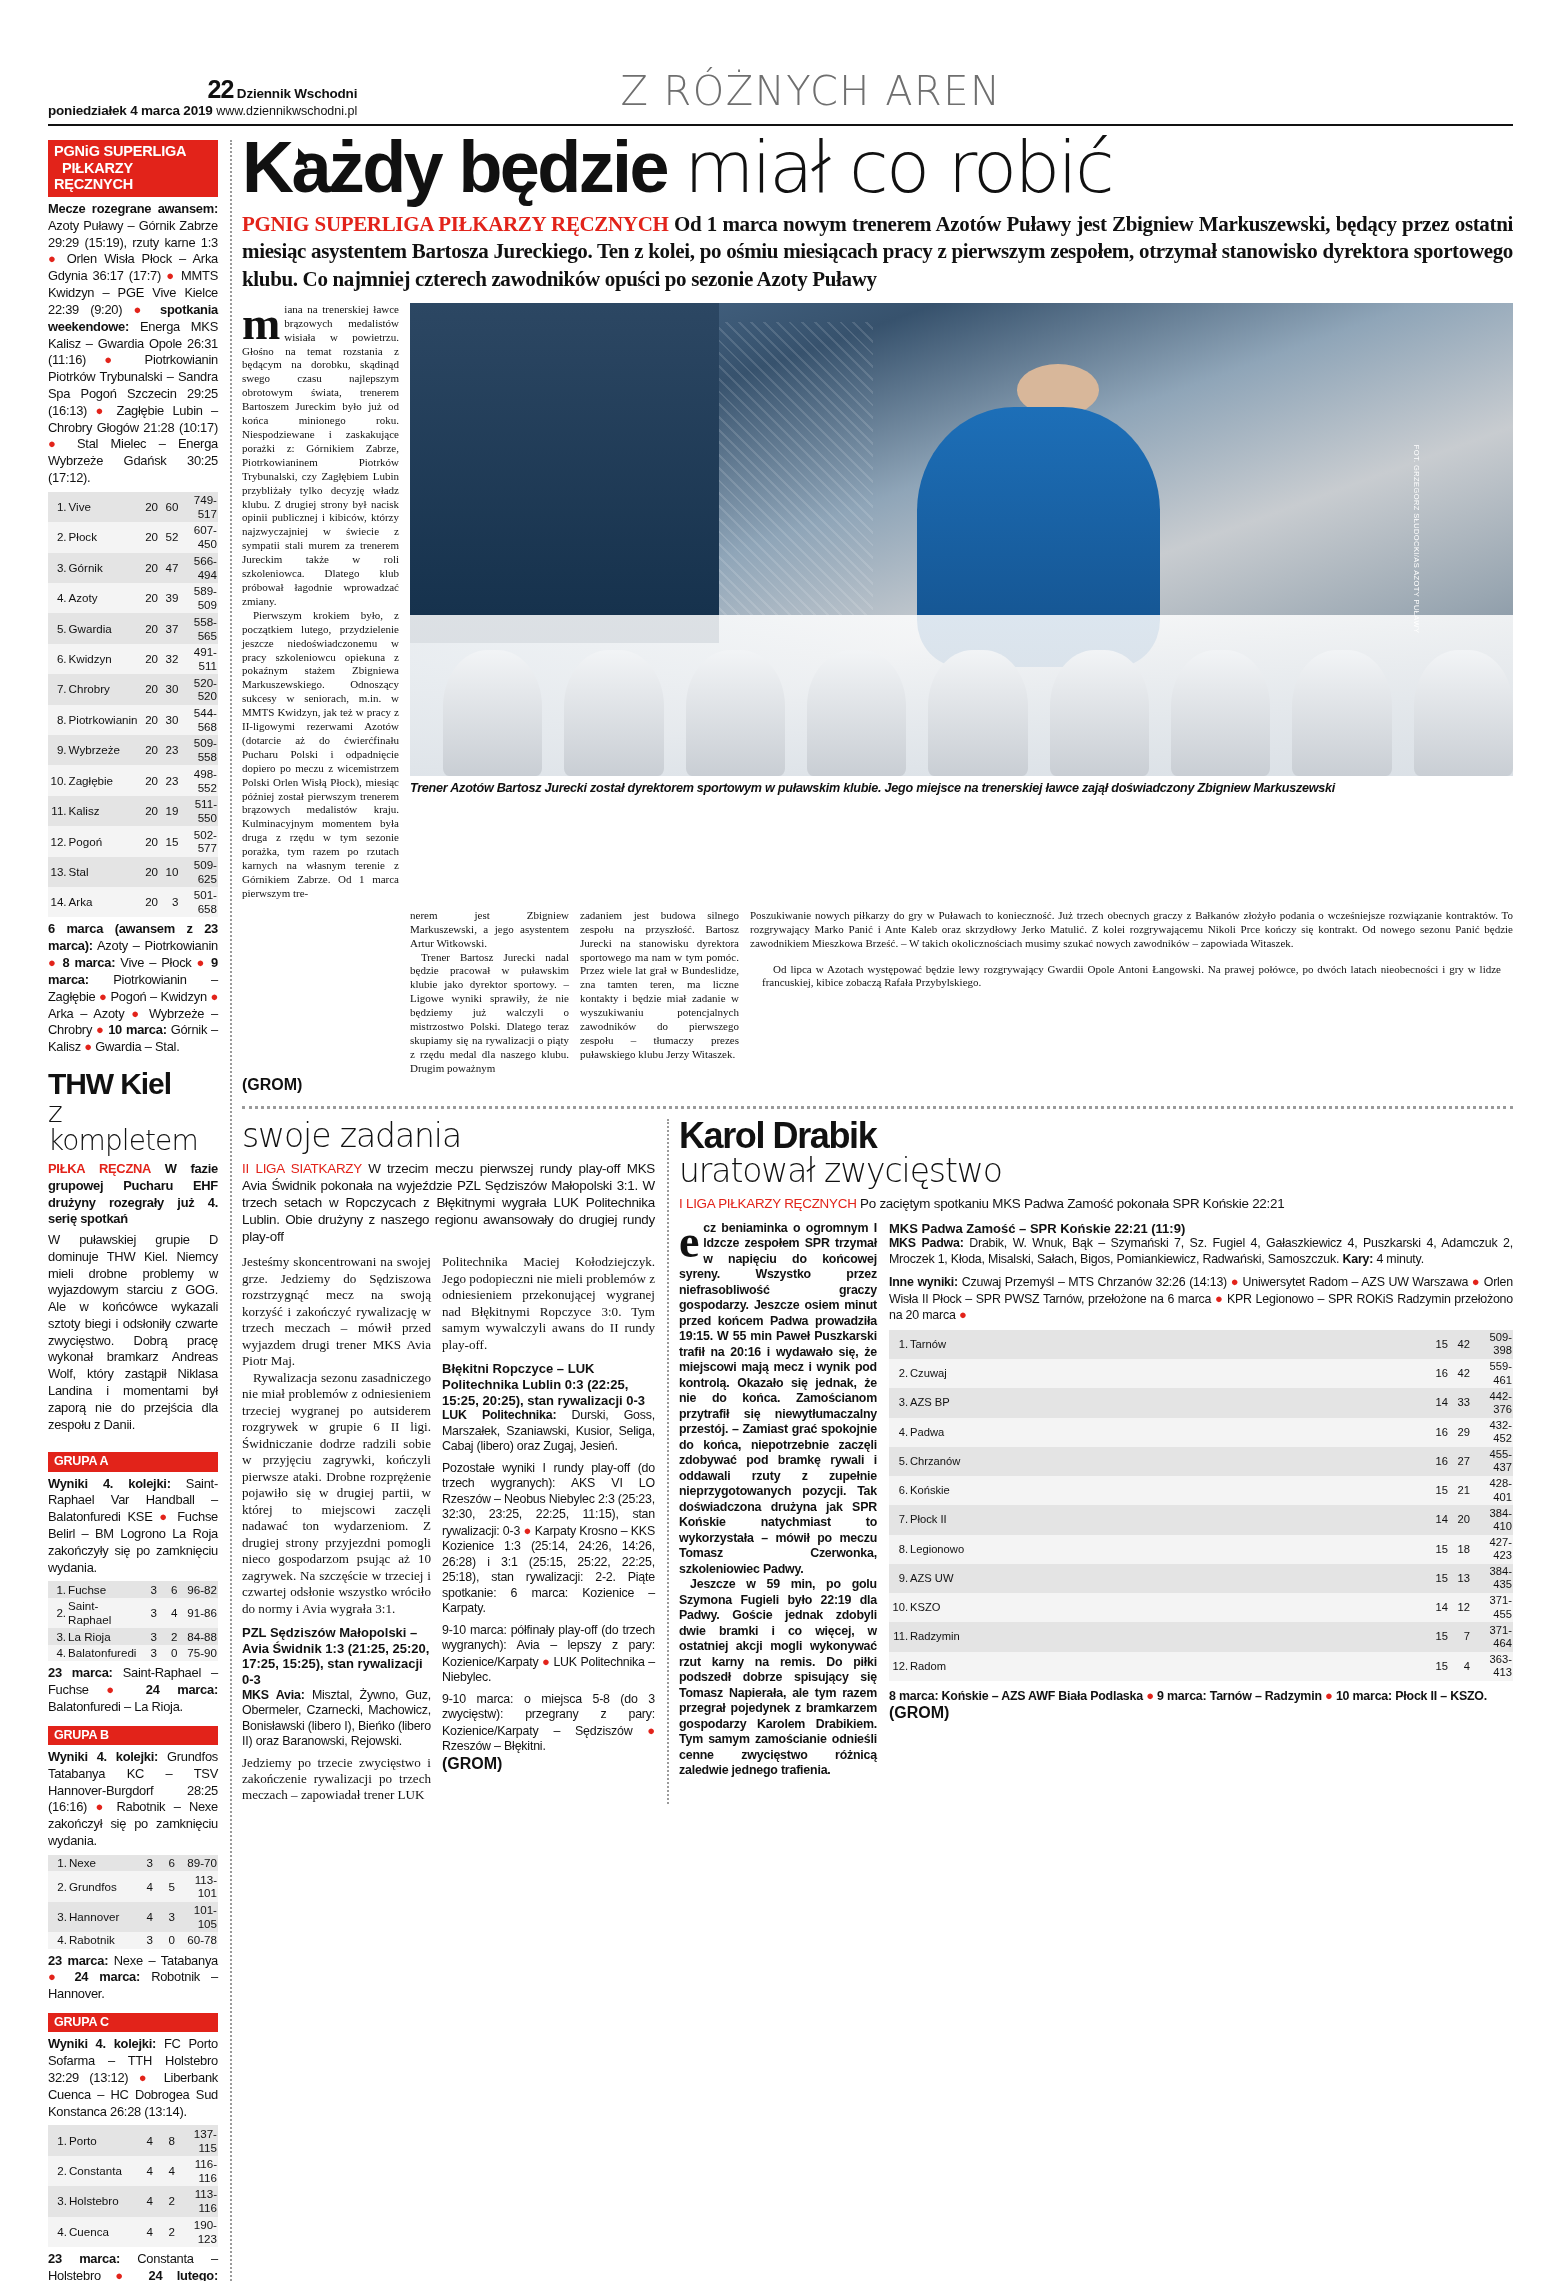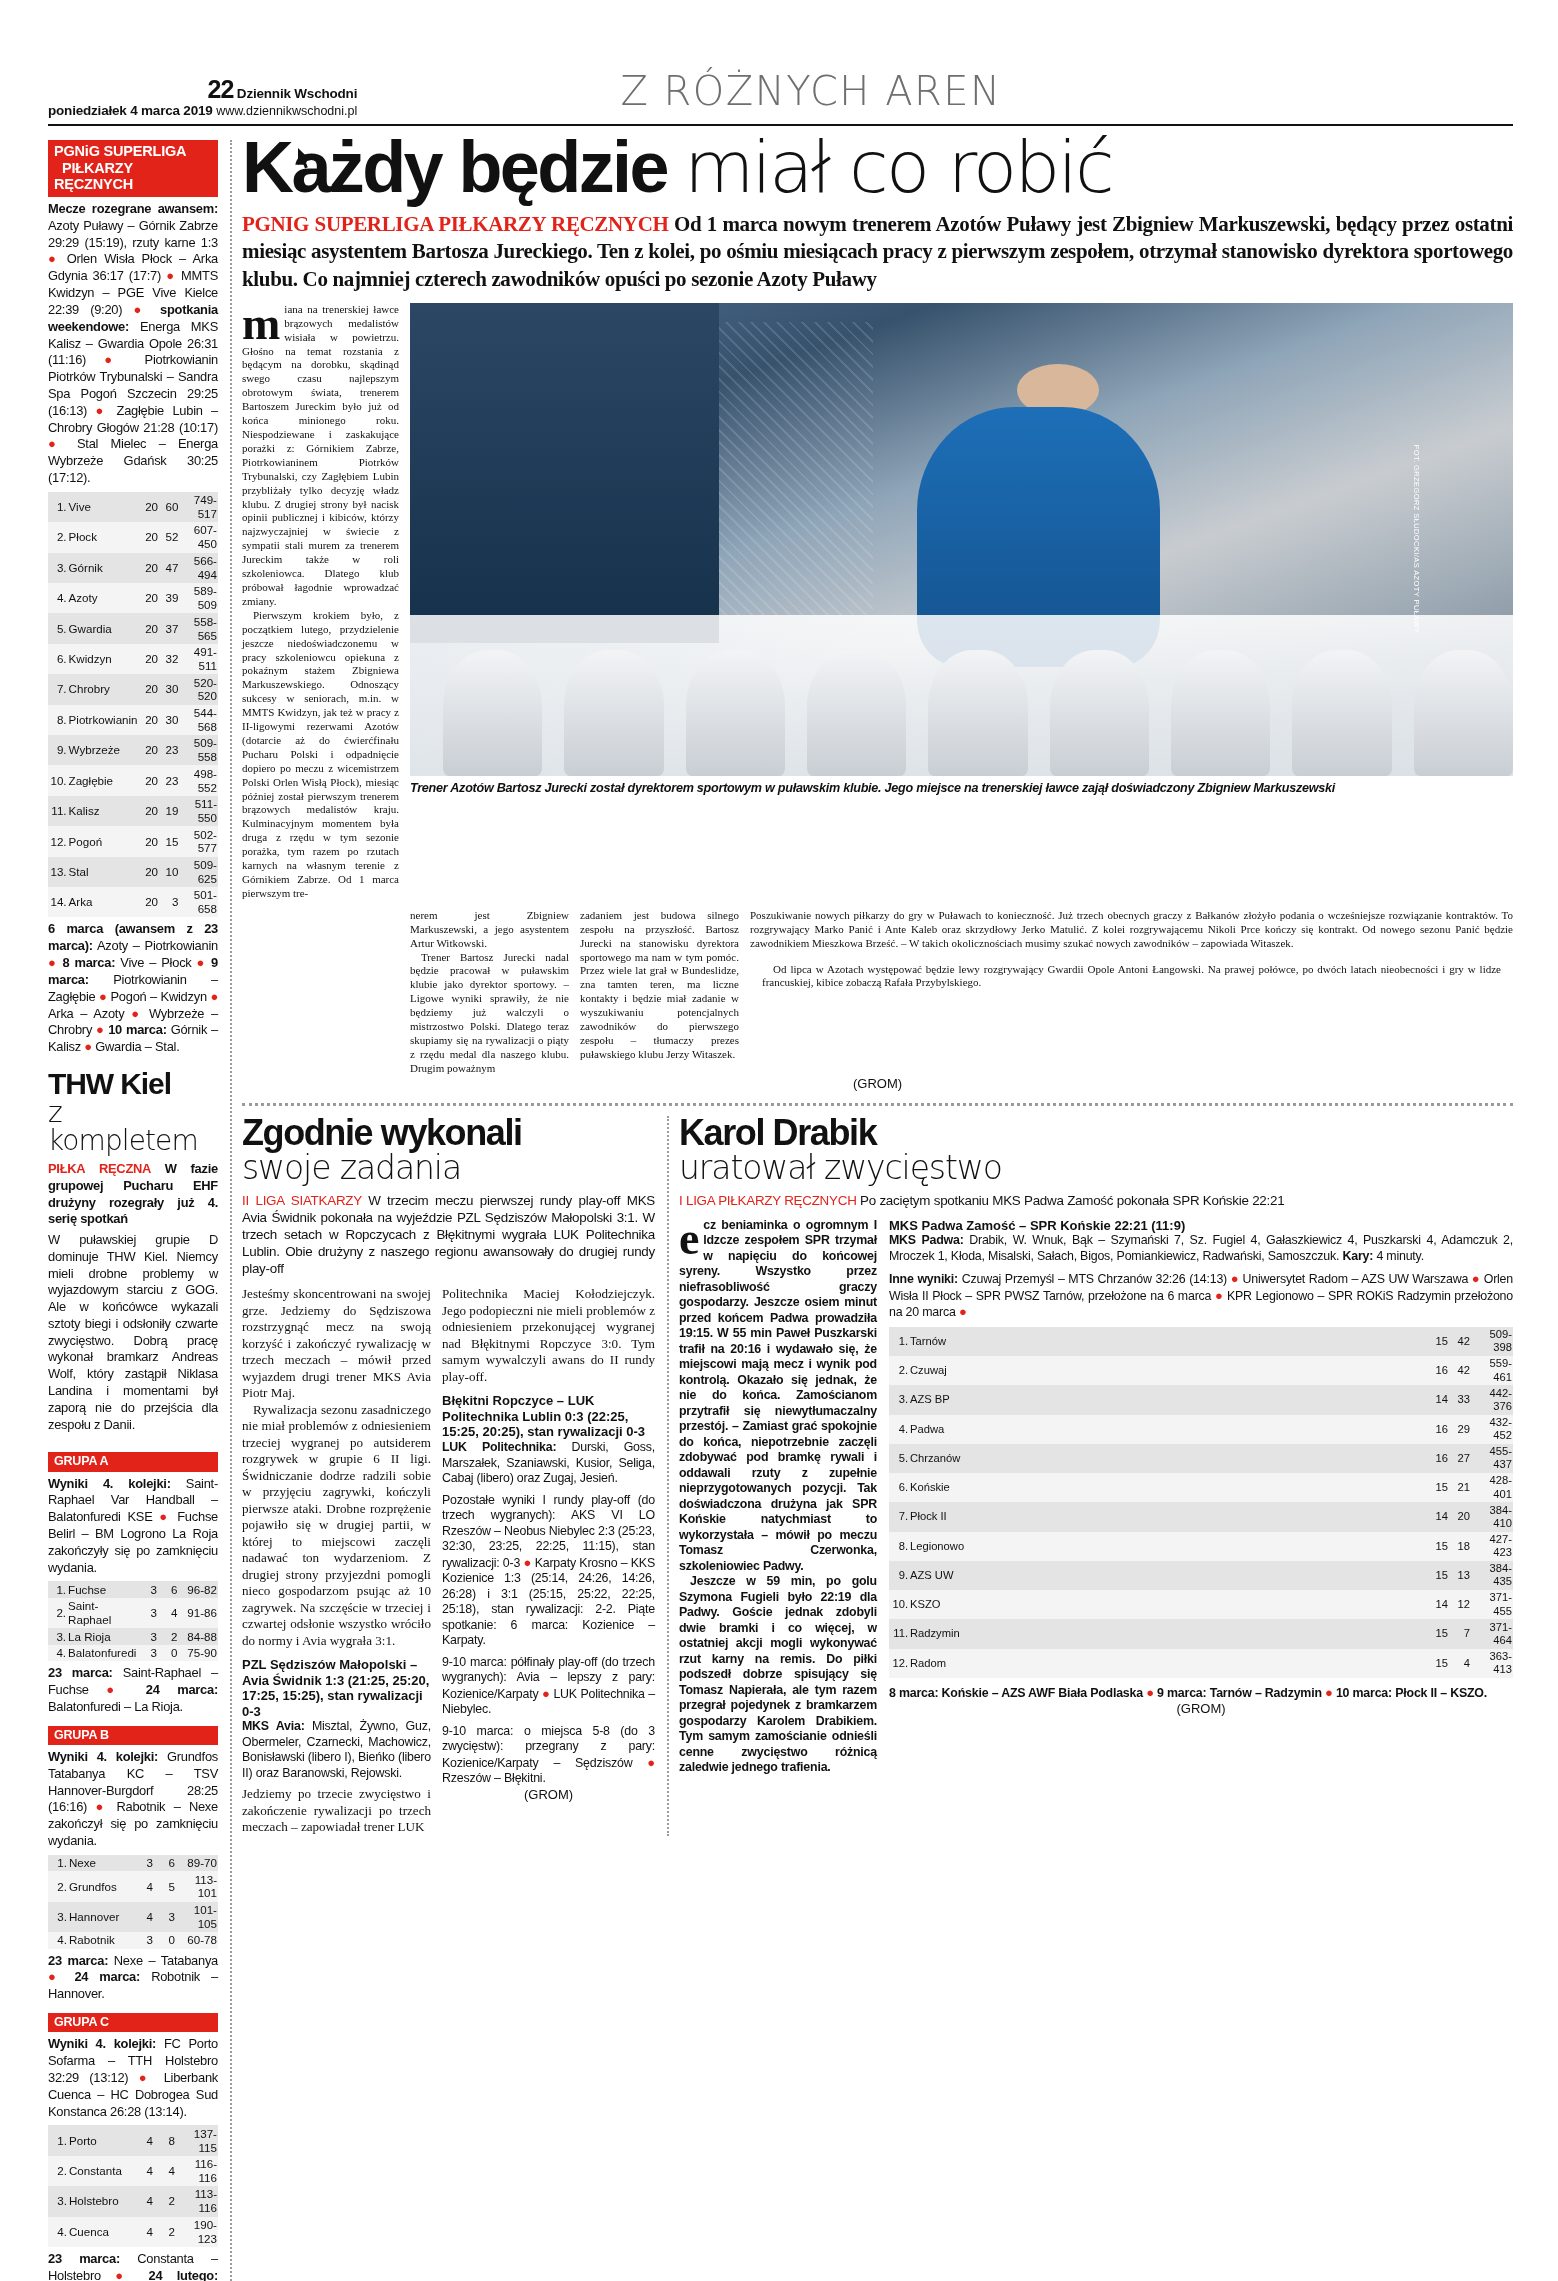--- a/index.html
+++ b/index.html
@@ -139,21 +139,21 @@
 
   .sub-lead { font-size: 13.4px; line-height: 1.28; font-weight: normal; text-align: justify;
       letter-spacing: -.25px; }
   .sub-lead .kicker { color: #e2231a; }
 
   .boxhead { font-size: 13px; font-weight: bold; line-height: 1.2; margin-top: 8px; }
   .smalltxt { font-size: 12.4px; line-height: 1.25; text-align: justify; letter-spacing: -.2px; }
   .smalltxt b { font-weight: bold; }
   .serif { font-family: "Liberation Serif", serif; font-size: 13.1px; line-height: 1.26;
       text-align: justify; }
-  .grom { font-weight: normal; font-size: 13px; text-align: center; }
+  .grom { font-weight: bold; font-size: 16px; text-align: left; }
 
   table.lt2 { width: 100%; border-collapse: collapse; font-size: 11.2px; margin-top: 6px; }
   table.lt2 td { padding: 1.2px 1px; line-height: 1.2; }
   table.lt2 tr:nth-child(odd) { background: #e4e4e4; }
   table.lt2 tr:nth-child(even) { background: #f4f4f4; }
 </style>
 </head>
 <body>
 
 <div class="page">
@@ -460,21 +460,20 @@
             <p style="text-indent:11px;margin:12px">Od lipca w Azotach występować będzie lewy rozgrywający Gwardii Opole Antoni Łangowski. Na prawej połówce, po dwóch latach nieobecności i gry w lidze francuskiej, kibice zobaczą Rafała Przybylskiego.</p>
           </div>
       </div>
       <div class="grom">(GROM)</div>
 
       <div class="dotrule"></div>
 
       <div style="display:flex">
 
         <div style="width:425px; padding-right:12px;">
-          <div class="lower-head">Zgodnie wykonali</div>
           <div class="lower-sub">swoje zadania</div>
           <div class="sub-lead">
             <span class="kicker">II LIGA SIATKARZY</span><span> W trzecim meczu pierwszej rundy play-off MKS Avia Świdnik pokonała na wyjeździe PZL Sędziszów Małopolski 3:1. W trzech setach w Ropczycach z Błękitnymi wygrała LUK Politechnika Lublin. Obie drużyny z naszego regionu awansowały do drugiej rundy play-off</span>
           </div>
           <div style="display:flex; margin-top:9px;">
             <div style="width:200px; padding-right:11px;">
               <div class="serif">
                   <p style="text-indent:0;margin:0">Jesteśmy skoncentrowani na swojej grze. Jedziemy do Sędziszowa rozstrzygnąć mecz na swoją korzyść i zakończyć rywalizację w trzech meczach – mówił przed wyjazdem drugi trener MKS Avia Piotr Maj.</p>
                   <p style="text-indent:11px;margin:0">Rywalizacja sezonu zasadniczego nie miał problemów z odniesieniem trzeciej wygranej po autsiderem rozgrywek w grupie 6 II ligi. Świdniczanie dodrze radzili sobie w przyjęciu zagrywki, kończyli pierwsze ataki. Drobne rozprężenie pojawiło się w drugiej partii, w której to miejscowi zaczęli nadawać ton wydarzeniom. Z drugiej strony przyjezdni pomogli nieco gospodarzom psując aż 10 zagrywek. Na szczęście w trzeciej i czwartej odsłonie wszystko wróciło do normy i Avia wygrała 3:1.</p>
                 </div>

